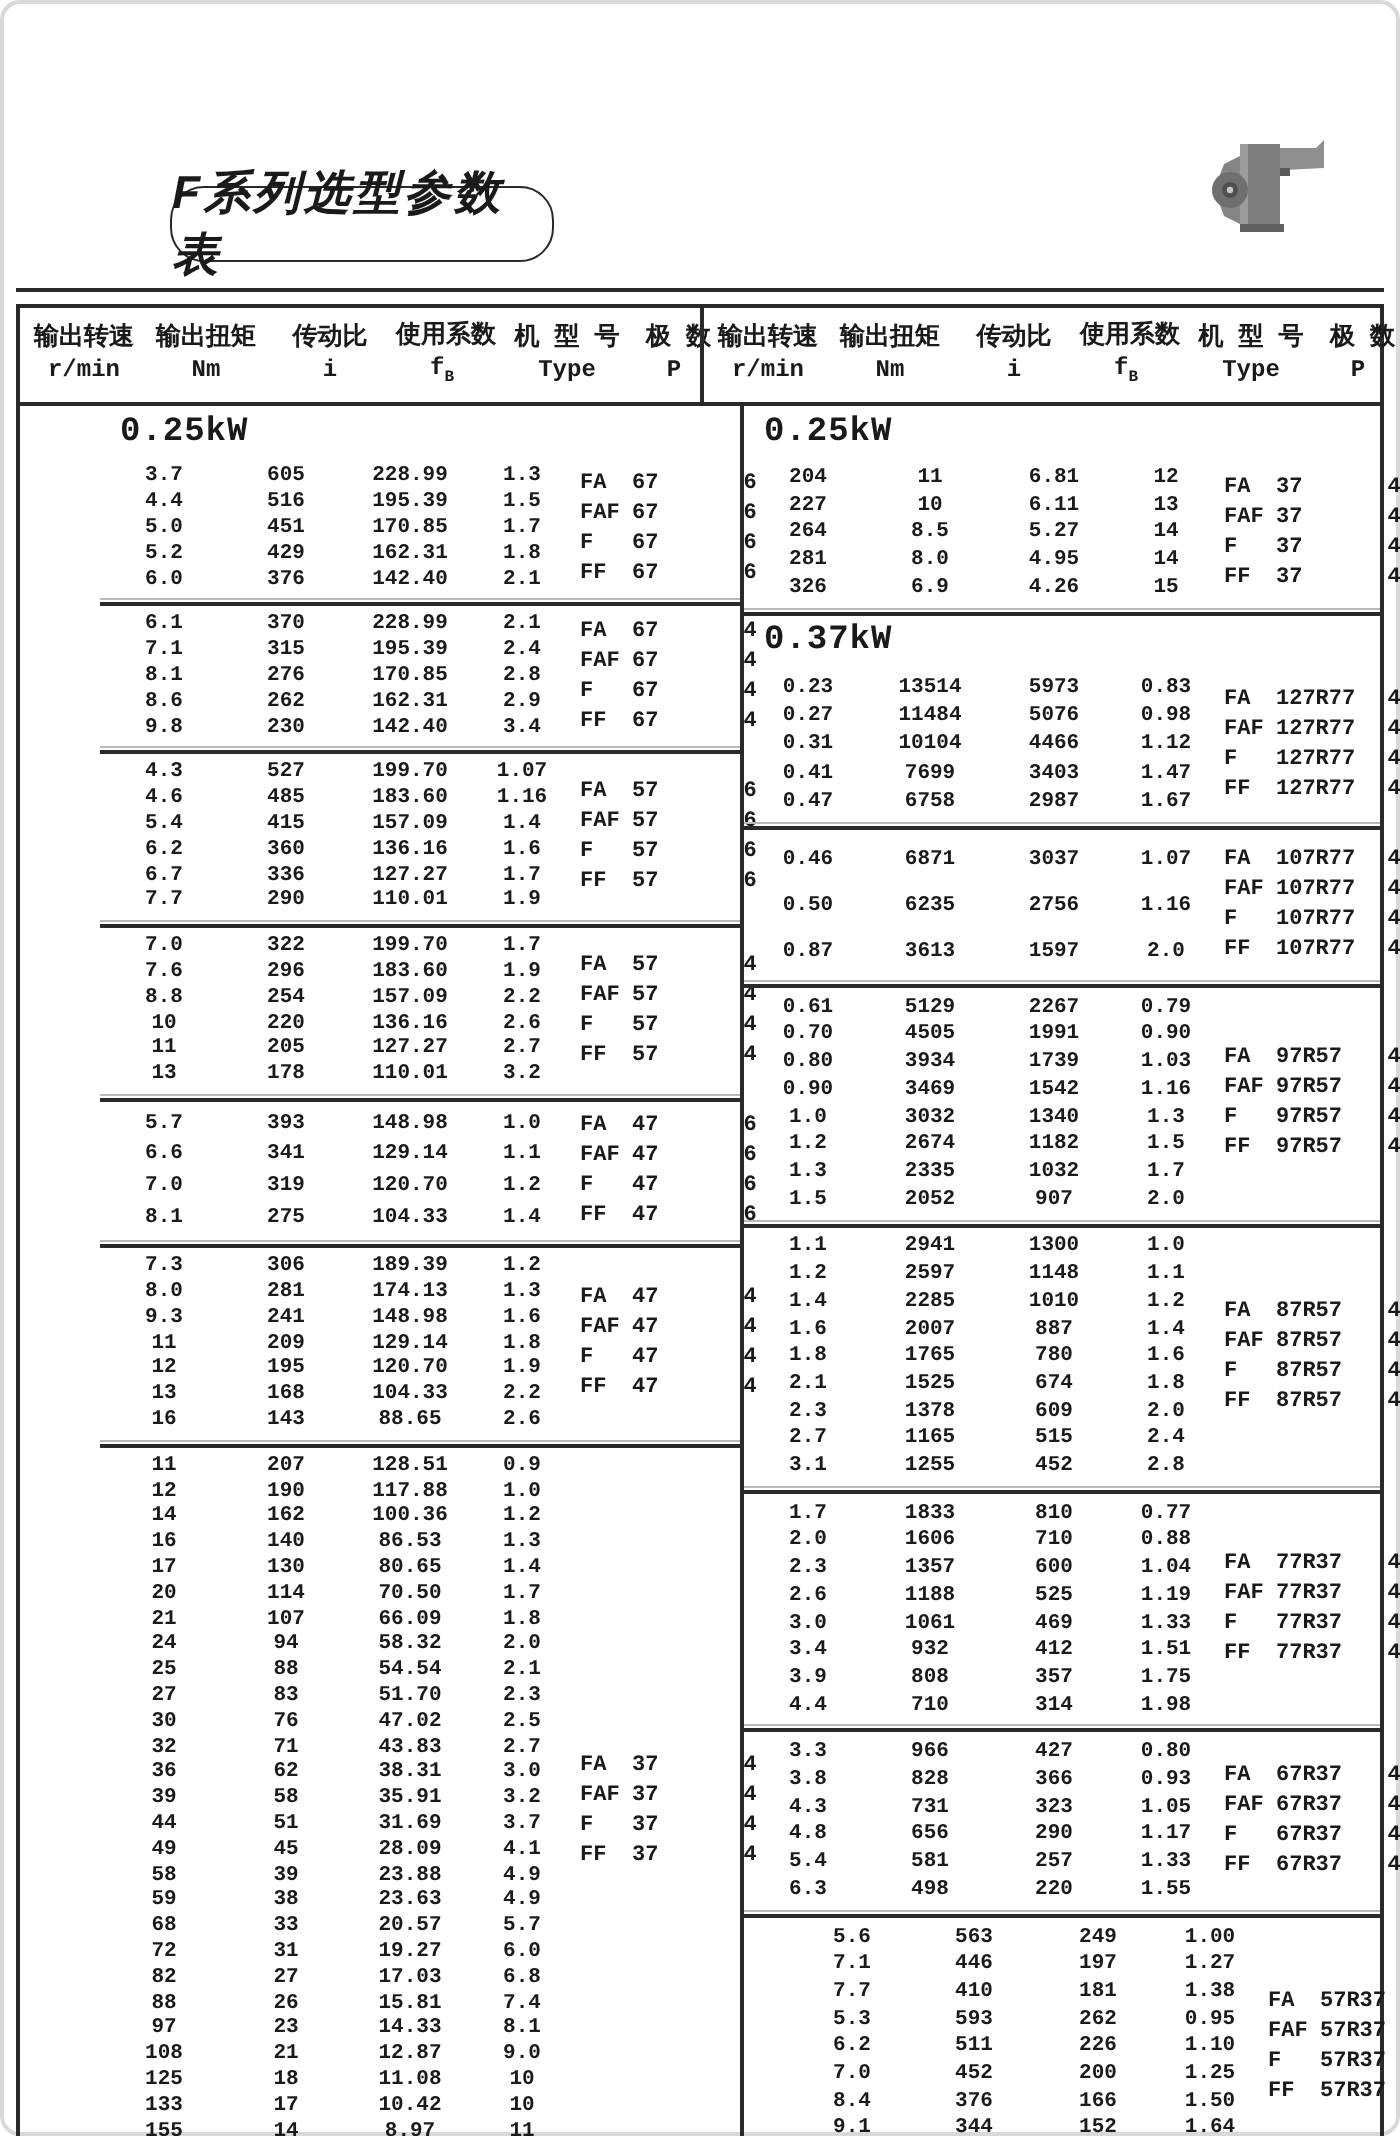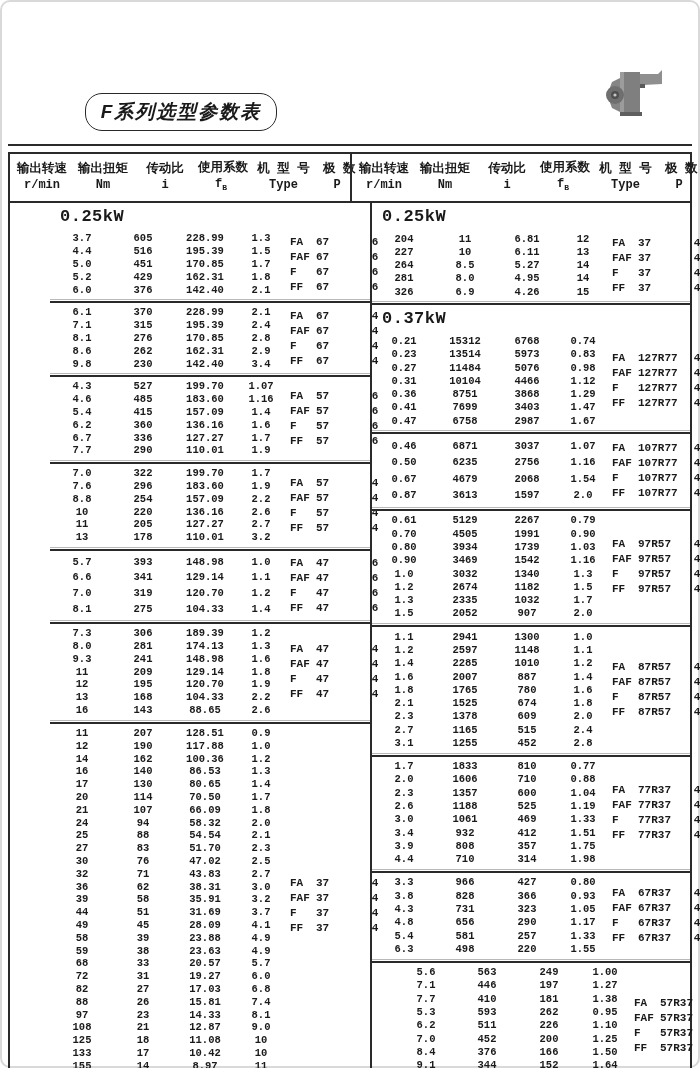--- a/index.html
+++ b/index.html
@@ -12,21 +12,21 @@
     position:absolute; inset:0; border:2px solid #d9d9d9; border-radius:10px;
     pointer-events:none;
   }
   
   .title-box {
     position:absolute; left:85px; top:93px; width:190px; height:36px;
     border:1.5px solid #2a2a2a; border-radius:17px;
     display:flex; align-items:center; justify-content:center;
   }
   .title-box span {
-    font-style:italic; font-weight:700; font-size:19px; letter-spacing:2px;
+    font-style:italic; font-weight:700; font-size:23px; letter-spacing:2px;
   }
   .top-rule {
     position:absolute; left:8px; right:8px; top:144px; height:0;
     border-top:2px solid #2a2a2a;
   }
   .gearmotor { position:absolute; right:38px; top:64px; }
 
   
   .param-table {
     position:absolute; left:8px; top:152px; width:684px; height:938px;
@@ -48,21 +48,21 @@
   .table-body { flex:1; display:flex; min-height:0;margin-left:40px; }
   .half { width:50%; display:flex; flex-direction:column; box-sizing:border-box; min-height:0; }
   .half.right { border-left:2px solid #2a2a2a; }
 
   .power-label {
     flex:0 0 26px; display:flex; align-items:center; padding-left:10px;
     font-weight:700; font-size:17px; letter-spacing:0.5px;
   }
   .sep { flex:0 0 auto; height:1px; border-top:1px solid #b9b9b9; border-bottom:2px solid #2a2a2a; }
   .block { display:flex; padding:3px 0; min-height:0; }
-  .rows-part { width:234px; display:flex; flex-direction:column; justify-content:center; }
+  .rows-part { width:234px; display:flex; flex-direction:column; justify-content:space-between; }
   .drow { flex:1; display:grid; grid-template-columns:64px 58px 66px 46px; align-items:center; }
   .dcell { text-align:center; font-weight:700; font-size:10.5px; white-space:nowrap; }
   .models-part { flex:1; display:flex; flex-direction:column; justify-content:center; }
   .model-line { display:flex; align-items:center; height:15px; }
   .m-name { width:79px; font-weight:700; font-size:11px; white-space:nowrap; padding-left:6px; box-sizing:border-box; }
   .m-prefix { display:inline-block; width:26px; }
   .m-pole { width:24px; text-align:center; font-weight:700; font-size:11px; }
 </style>
 </head>
 <body>
@@ -724,50 +724,38 @@
               <span class="m-name"><span class="m-prefix">FF</span>37</span>
               <span class="m-pole">4</span>
             </div>
           </div>
         </div>
         <div class="sep"></div>
         <div class="power-label">0.37kW</div>
         <div class="block" style="flex-grow: 7;">
           <div class="rows-part">
             <div class="drow">
-              <div class="dcell">0.21</div>
-              <div class="dcell">15312</div>
-              <div class="dcell">6768</div>
-              <div class="dcell">0.74</div>
-            </div>
-            <div class="drow">
               <div class="dcell">0.23</div>
               <div class="dcell">13514</div>
               <div class="dcell">5973</div>
               <div class="dcell">0.83</div>
             </div>
             <div class="drow">
               <div class="dcell">0.27</div>
               <div class="dcell">11484</div>
               <div class="dcell">5076</div>
               <div class="dcell">0.98</div>
             </div>
             <div class="drow">
               <div class="dcell">0.31</div>
               <div class="dcell">10104</div>
               <div class="dcell">4466</div>
               <div class="dcell">1.12</div>
             </div>
             <div class="drow">
-              <div class="dcell">0.36</div>
-              <div class="dcell">8751</div>
-              <div class="dcell">3868</div>
-              <div class="dcell">1.29</div>
-            </div>
-            <div class="drow">
               <div class="dcell">0.41</div>
               <div class="dcell">7699</div>
               <div class="dcell">3403</div>
               <div class="dcell">1.47</div>
             </div>
             <div class="drow">
               <div class="dcell">0.47</div>
               <div class="dcell">6758</div>
               <div class="dcell">2987</div>
               <div class="dcell">1.67</div>
@@ -801,26 +789,20 @@
               <div class="dcell">3037</div>
               <div class="dcell">1.07</div>
             </div>
             <div class="drow">
               <div class="dcell">0.50</div>
               <div class="dcell">6235</div>
               <div class="dcell">2756</div>
               <div class="dcell">1.16</div>
             </div>
             <div class="drow">
-              <div class="dcell">0.67</div>
-              <div class="dcell">4679</div>
-              <div class="dcell">2068</div>
-              <div class="dcell">1.54</div>
-            </div>
-            <div class="drow">
               <div class="dcell">0.87</div>
               <div class="dcell">3613</div>
               <div class="dcell">1597</div>
               <div class="dcell">2.0</div>
             </div>
           </div>
           <div class="models-part">
             <div class="model-line">
               <span class="m-name"><span class="m-prefix">FA</span>107R77</span>
               <span class="m-pole">4</span>

